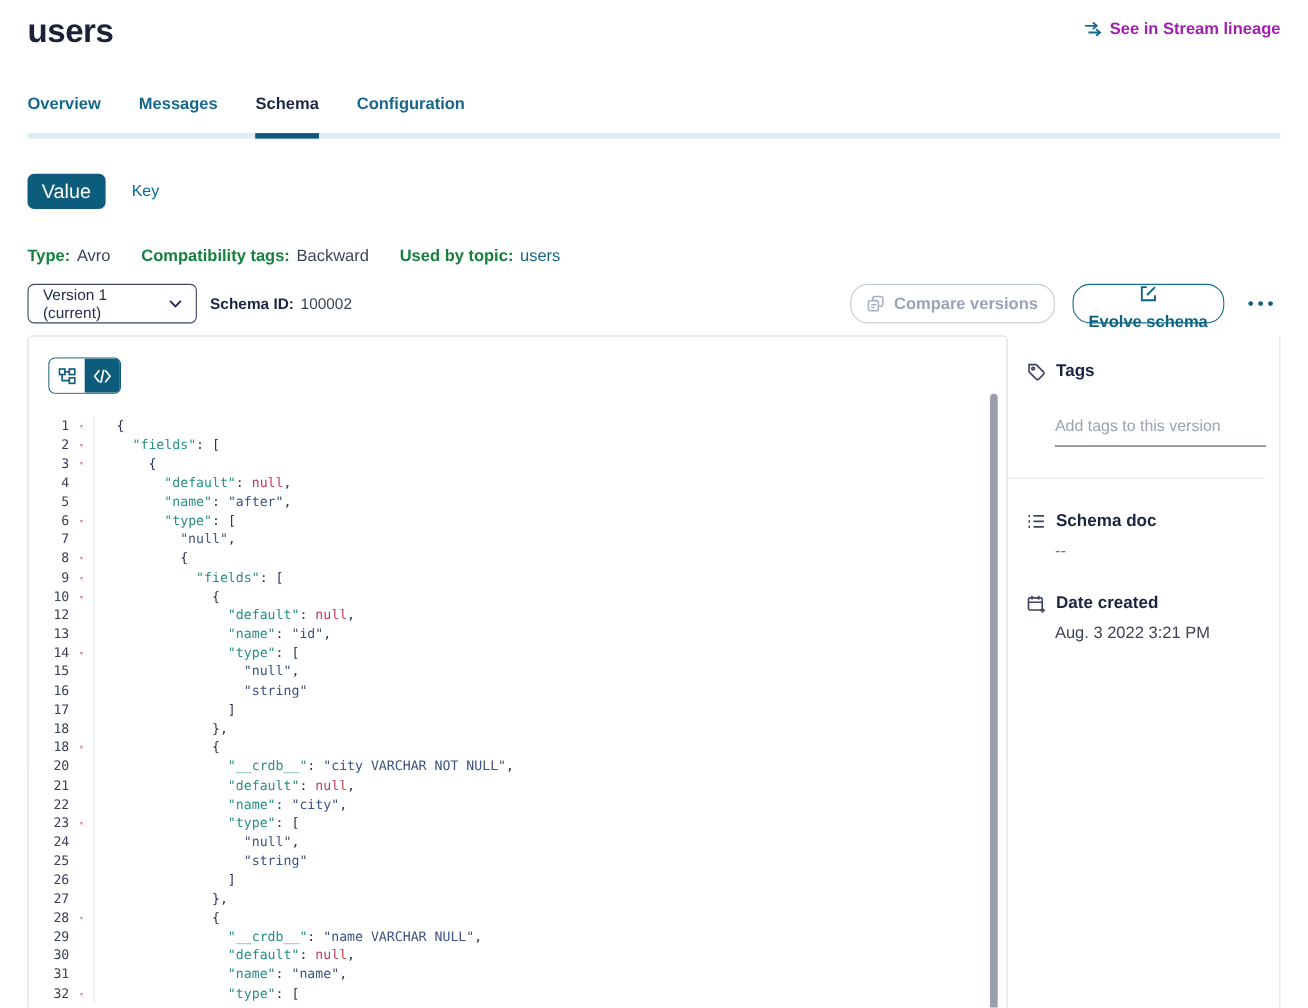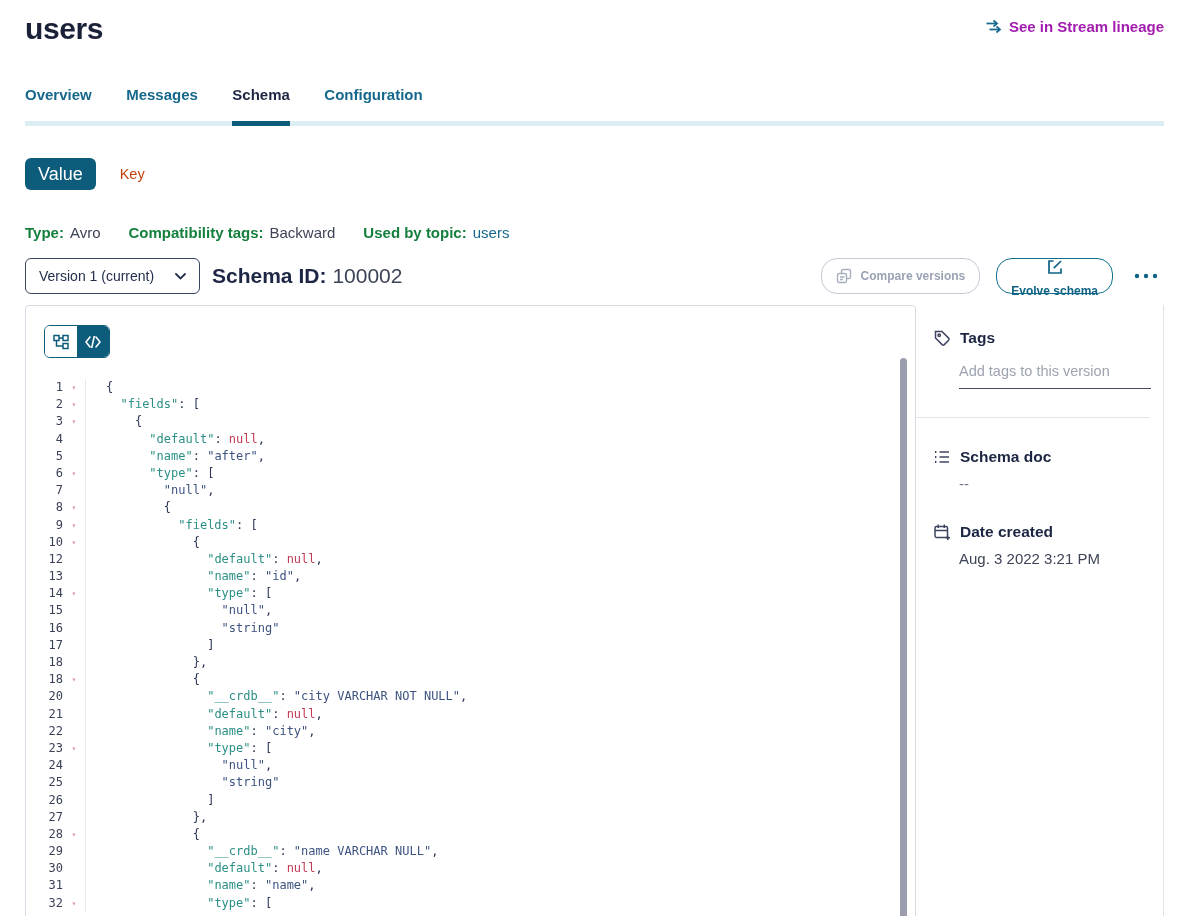--- a/index.html
+++ b/index.html
@@ -20,39 +20,39 @@
     font-size:15px; font-weight:700; color:#15688C; cursor:pointer; }
   .tab.active { color:#1D2644; }
   .tab.active::after { content:""; position:absolute; left:0; right:0; bottom:0; height:5px;
     background:#0E5C7C; z-index:1; }
 
   
   .vk-row { display:flex; align-items:center; gap:24px; margin-top:32px; }
   .btn-value { height:32px; min-width:56px; padding:0 13px; border:none; border-radius:6px;
     background:#0E5C7C; color:#fff; font-size:18px; font-weight:500; cursor:pointer;
     font-family:"Liberation Sans",sans-serif; }
-  .key-link { color:#c2410c; font-size:14.5px; font-weight:500; cursor:pointer; }
+  .key-link { color:#0369a1; font-size:14.5px; font-weight:500; cursor:pointer; }
 
   
   .meta { display:flex; gap:28px; margin-top:34px; font-size:15px; }
   .meta .grp { display:flex; gap:6px; }
   .meta b { color:#15803d; font-weight:700; }
   .meta .val { color:#3E4457; }
   .meta .lnk { color:#15688C; cursor:pointer; }
 
   
   .vbar { display:flex; align-items:center; margin-top:17px; height:36px; }
-  .select { width:175px; height:36px; border:1.5px solid #3A4560; border-radius:6px;
+  .select { width:154px; height:36px; border:1.5px solid #3A4560; border-radius:6px;
     display:flex; align-items:center; justify-content:space-between; padding:0 13px;
     font-size:14px; color:#252F4D; background:#fff; cursor:pointer; }
-  .sid { display:flex; gap:6px; margin-left:12px; font-size:21px; }
+  .sid { display:flex; gap:6px; margin-left:12px; font-size:14px; }
   .sid b { color:#1D2644; font-weight:700; }
   .spacer { flex:1; }
   .btn-outline { display:flex; align-items:center; gap:9px; height:36px; padding:0 14px;
-    background:#fff; border-radius:16px; font-size:12px; cursor:pointer;
+    background:#fff; border-radius:16px; font-size:15px; cursor:pointer;
     font-family:"Liberation Sans",sans-serif; }
   .btn-compare { border:1px solid #C5CBD6; color:#9AA2B4; font-weight:600; }
   .btn-evolve { border:1px solid #11708F; color:#0E6384; font-weight:700; margin-left:16px;flex-direction:column; }
   .more { margin-left:15px; padding:4px 6px; cursor:pointer; display:flex; align-items:center; }
 
   
   .main { display:flex; margin-top:11px; height:616px; }
   .editor { width:893px; height:100%; border:1px solid #D5DAE3; border-radius:4px;
     position:relative; overflow:hidden; background:#fff; }
   .viewtoggle { display:inline-flex; margin:19px 0 0 18px; border:1px solid #0E5C7C;
@@ -67,21 +67,21 @@
   .fold { width:22px; text-align:center; color:#DC95A0; font-size:8px; flex:none; cursor:pointer; }
   .codetxt { border-left:1px solid #E8EAF0; padding-left:20px; white-space:pre; flex:1; }
   .tk-k { color:#2A8F85; } .tk-s { color:#3D5380; } .tk-n { color:#C23B54; } .tk-p { color:#2C3554; }
   .thumb { position:absolute; top:52px; right:8px; width:7px; height:620px;
     background:#9B9EAE; border-radius:4px; cursor:pointer; }
 
   
   .sidebar { flex:1; border-right:1px solid #DFE2EA; padding-top:24px; }
   .shead { display:flex; align-items:center; gap:9px; padding-left:17px; }
   .shead .h { font-size:15.5px; font-weight:700; color:#1C2642; }
-  .tags-input { display:block; width:192px; margin:16px 12px 0 43px; border:none;
+  .tags-input { display:block; width:192px; margin:33px 12px 0 43px; border:none;
     border-bottom:1.5px solid #454963; padding-bottom:9px; font-size:14.5px; color:#3E4457;
     outline:none; background:transparent; font-family:"Liberation Sans",sans-serif; }
   .tags-input::placeholder { color:#9CA3B0; }
   .divider { border-top:1px solid #E4E6ED; margin:28px 13px 0 0; }
   .sval { margin:9px 0 0 43px; font-size:15px; color:#3E4457; }
   .sval.dim { color:#6E7486; }
   .mt30 { margin-top:30px; } .mt31 { margin-top:31px; }
 
   svg { display:block; }
 </style>

